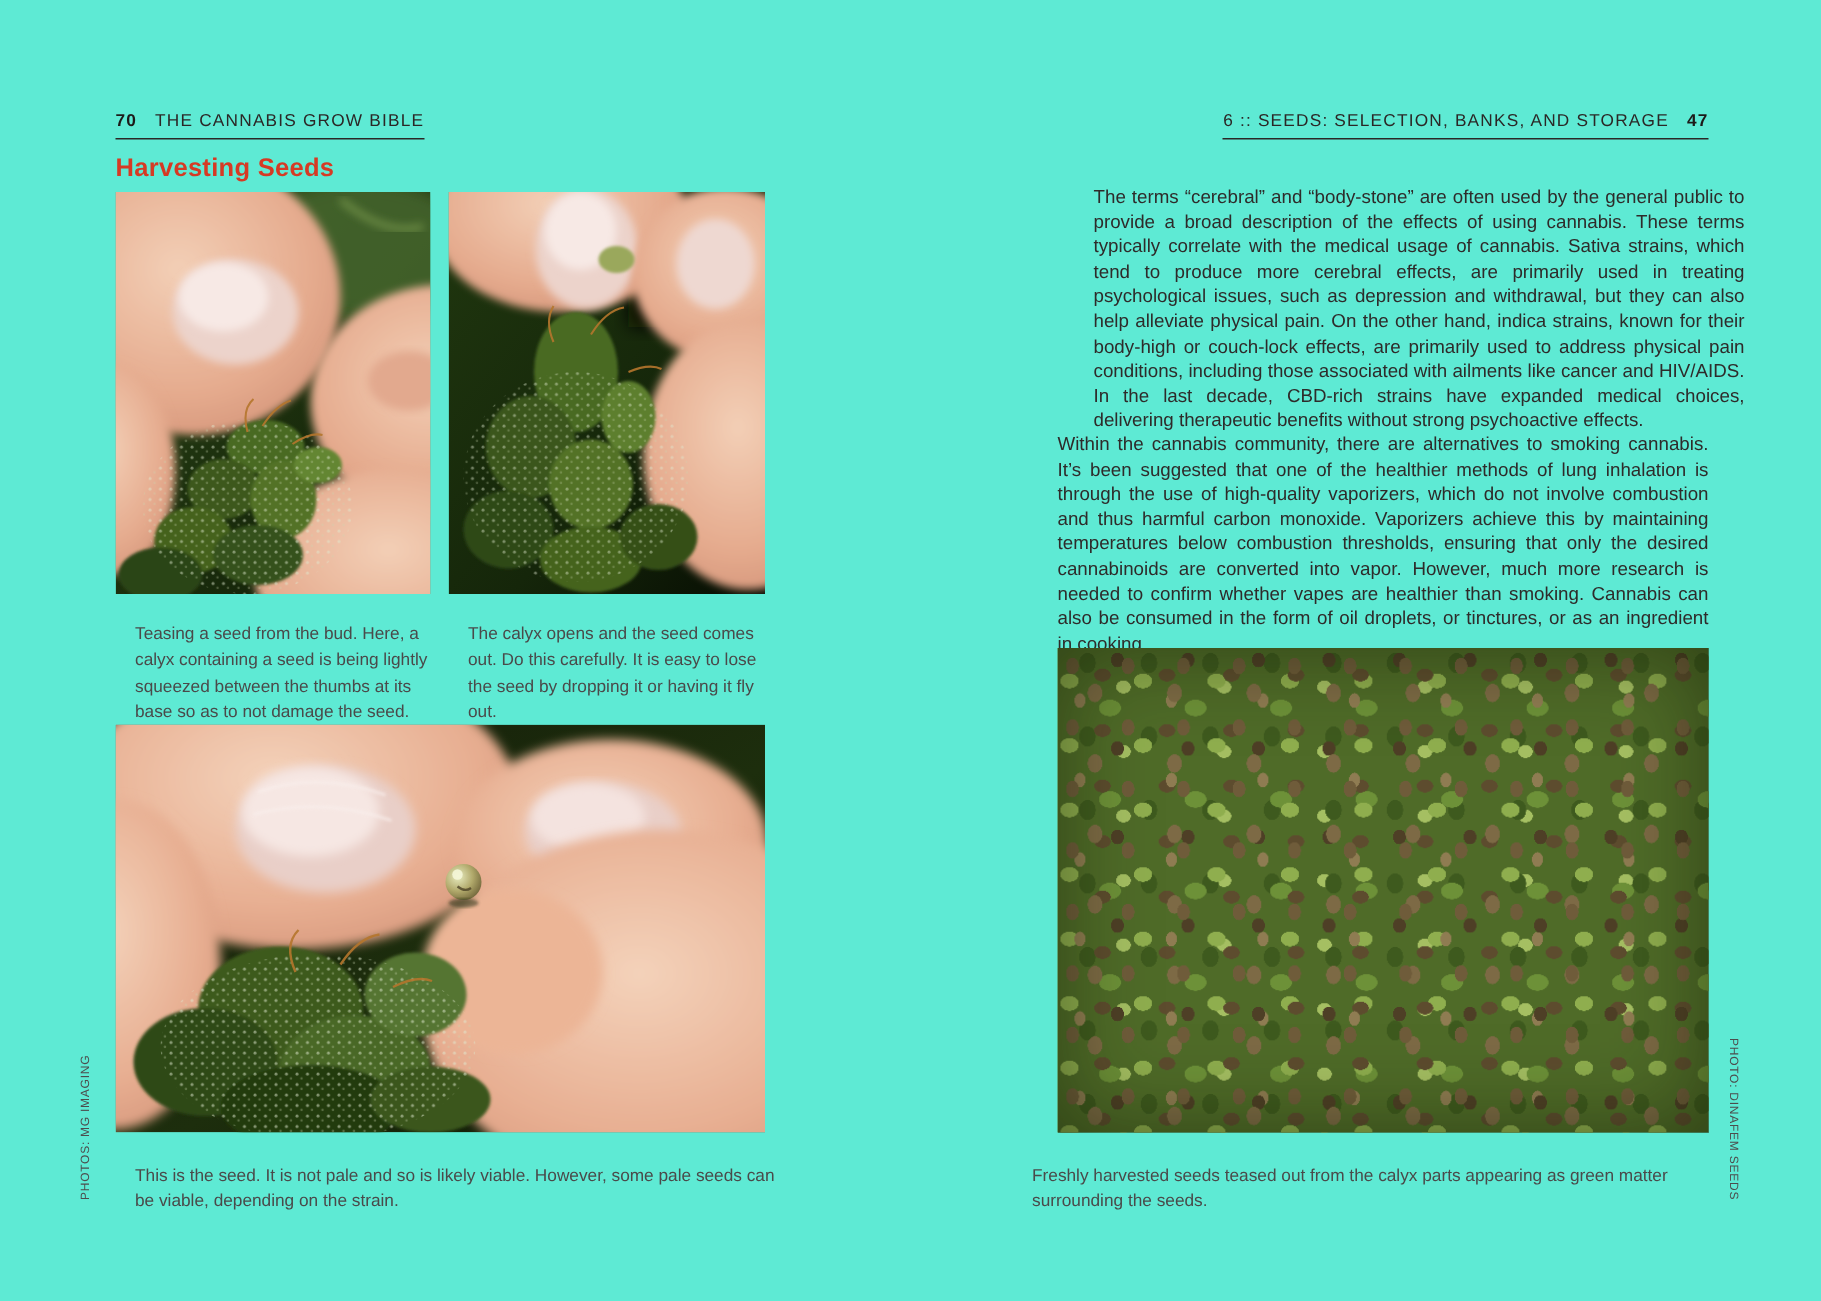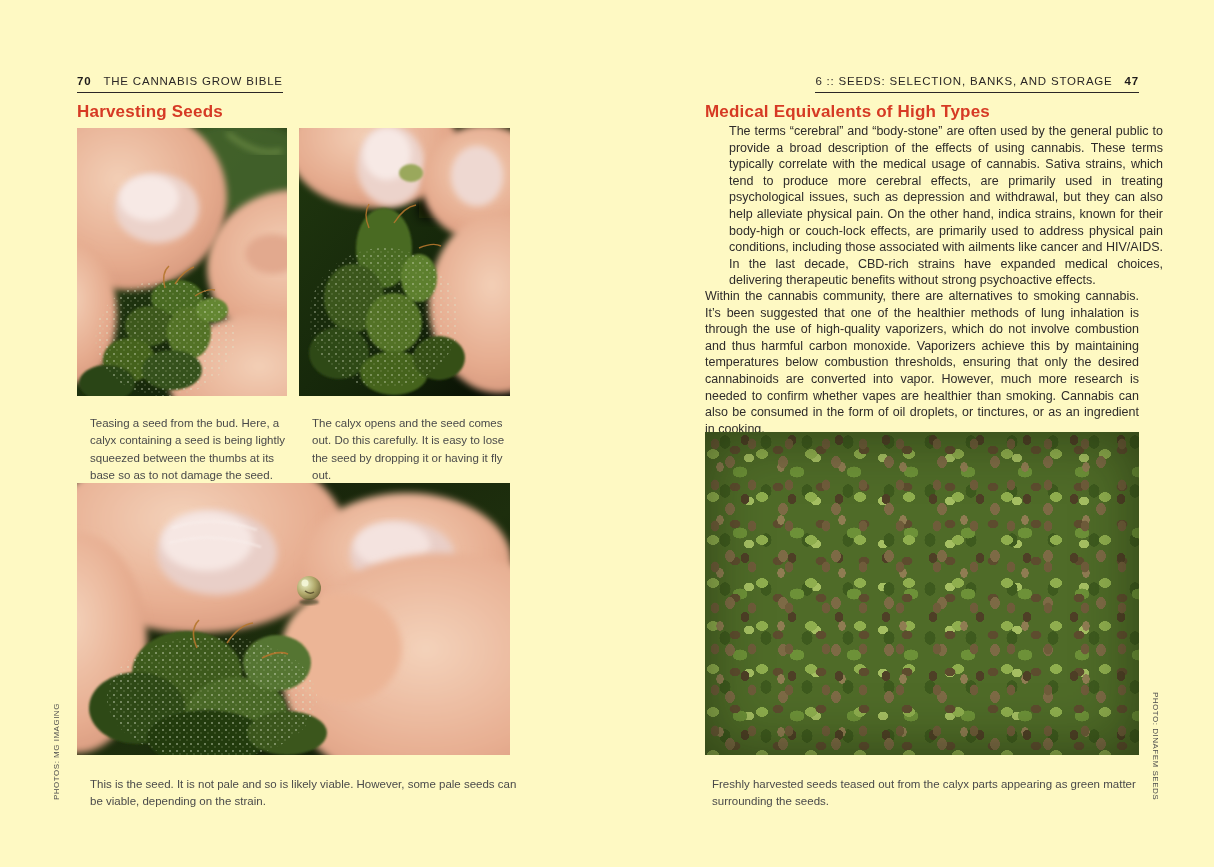--- a/index.html
+++ b/index.html
@@ -1,16 +1,16 @@
 <!DOCTYPE html>
 <html><head>
 <meta charset="utf-8">
 <style>
   html,body{margin:0;padding:0;background:#ffffff;}
-  .spread{position:relative;width:1214px;height:867px;background:#fef9c3;overflow:hidden;
+  .spread{position:relative;width:1214px;height:867px;background:#5eead4;overflow:hidden;
           font-family:"Liberation Sans",sans-serif;color:#2e2e2e;}
 
   
   .running-head{position:absolute;top:75px;font-size:11.5px;letter-spacing:.8px;color:#2b2726;}
   .rh-left{left:77px;}
   .rh-right{left:705px;width:434px;text-align:right;}
   .rh-inner{display:inline-block;padding-bottom:5px;border-bottom:1px solid #2b2726;}
   .rh-pagenum{font-weight:bold;color:#1d1a19;}
   .rh-left .rh-pagenum{margin-right:12px;}
   .rh-right .rh-pagenum{margin-left:12px;}
@@ -40,21 +40,21 @@
       radial-gradient(9px 11px at 20px 10px, #3e5a1e 60%, rgba(0,0,0,0) 62%),
       radial-gradient(8px 7px at 44px 26px, #a5bf62 60%, rgba(0,0,0,0) 62%);
     background-size:37px 41px,53px 47px,47px 59px,61px 53px,43px 37px,49px 43px,57px 61px,41px 49px,67px 43px;
     box-shadow:inset 0 0 60px rgba(20,30,5,.55);}
 
   
   .caption{position:absolute;margin:13px;font-size:11.5px;line-height:1.52;color:#4a4a4a;}
   .cap1{left:77px;top:402px;width:210px;}
   .cap2{left:299px;top:402px;width:211px;}
   .cap3{left:77px;top:763px;width:440px;}
-  .cap-seeds{left:699px;top:763px;width:434px;}
+  .cap-seeds{left:675px;top:763px;width:434px;}
 
   
   .body-col{position:absolute;left:705px;width:434px;font-size:12.5px;line-height:16.6px;
             text-align:justify;color:#2e2b2a;}
   .para1{top:123px;margin-left:24px;}
   .para2{top:288px;}
   .body-col p{margin:0;}
 
   
   .credit{position:absolute;font-size:8px;letter-spacing:.5px;color:#4d4d4d;white-space:nowrap;}
@@ -231,21 +231,20 @@
   </div>
 
   <p class="caption cap3">This is the seed. It is not pale and so is likely viable. However, some pale seeds can be viable, depending on the strain.</p>
 
   <div class="credit credit-left">PHOTOS: MG IMAGING</div>
 
   <div class="running-head rh-right">
     <span class="rh-inner"><span>6 :: SEEDS: SELECTION, BANKS, AND STORAGE</span><span class="rh-pagenum">47</span></span>
   </div>
 
-  <h1 class="section-heading h-right">Medical Equivalents of High Types</h1>
 
   <div class="body-col para1">
     <p>The terms “cerebral” and “body-stone” are often used by the general public to provide a broad description of the effects of using cannabis. These terms typically correlate with the medical usage of cannabis. Sativa strains, which tend to produce more cerebral effects, are primarily used in treating psychological issues, such as depression and withdrawal, but they can also help alleviate physical pain. On the other hand, indica strains, known for their body-high or couch-lock effects, are primarily used to address physical pain conditions, including those associated with ailments like cancer and HIV/AIDS. In the last decade, CBD-rich strains have expanded medical choices, delivering therapeutic benefits without strong psychoactive effects.</p>
   </div>
   <div class="body-col para2">
     <p>Within the cannabis community, there are alternatives to smoking cannabis. It’s been suggested that one of the healthier methods of lung inhalation is through the use of high-quality vaporizers, which do not involve combustion and thus harmful carbon monoxide. Vaporizers achieve this by maintaining temperatures below combustion thresholds, ensuring that only the desired cannabinoids are converted into vapor. However, much more research is needed to confirm whether vapes are healthier than smoking. Cannabis can also be consumed in the form of oil droplets, or tinctures, or as an ingredient in cooking.</p>
   </div>
 
   <div class="photo photo-seeds"></div>
 

